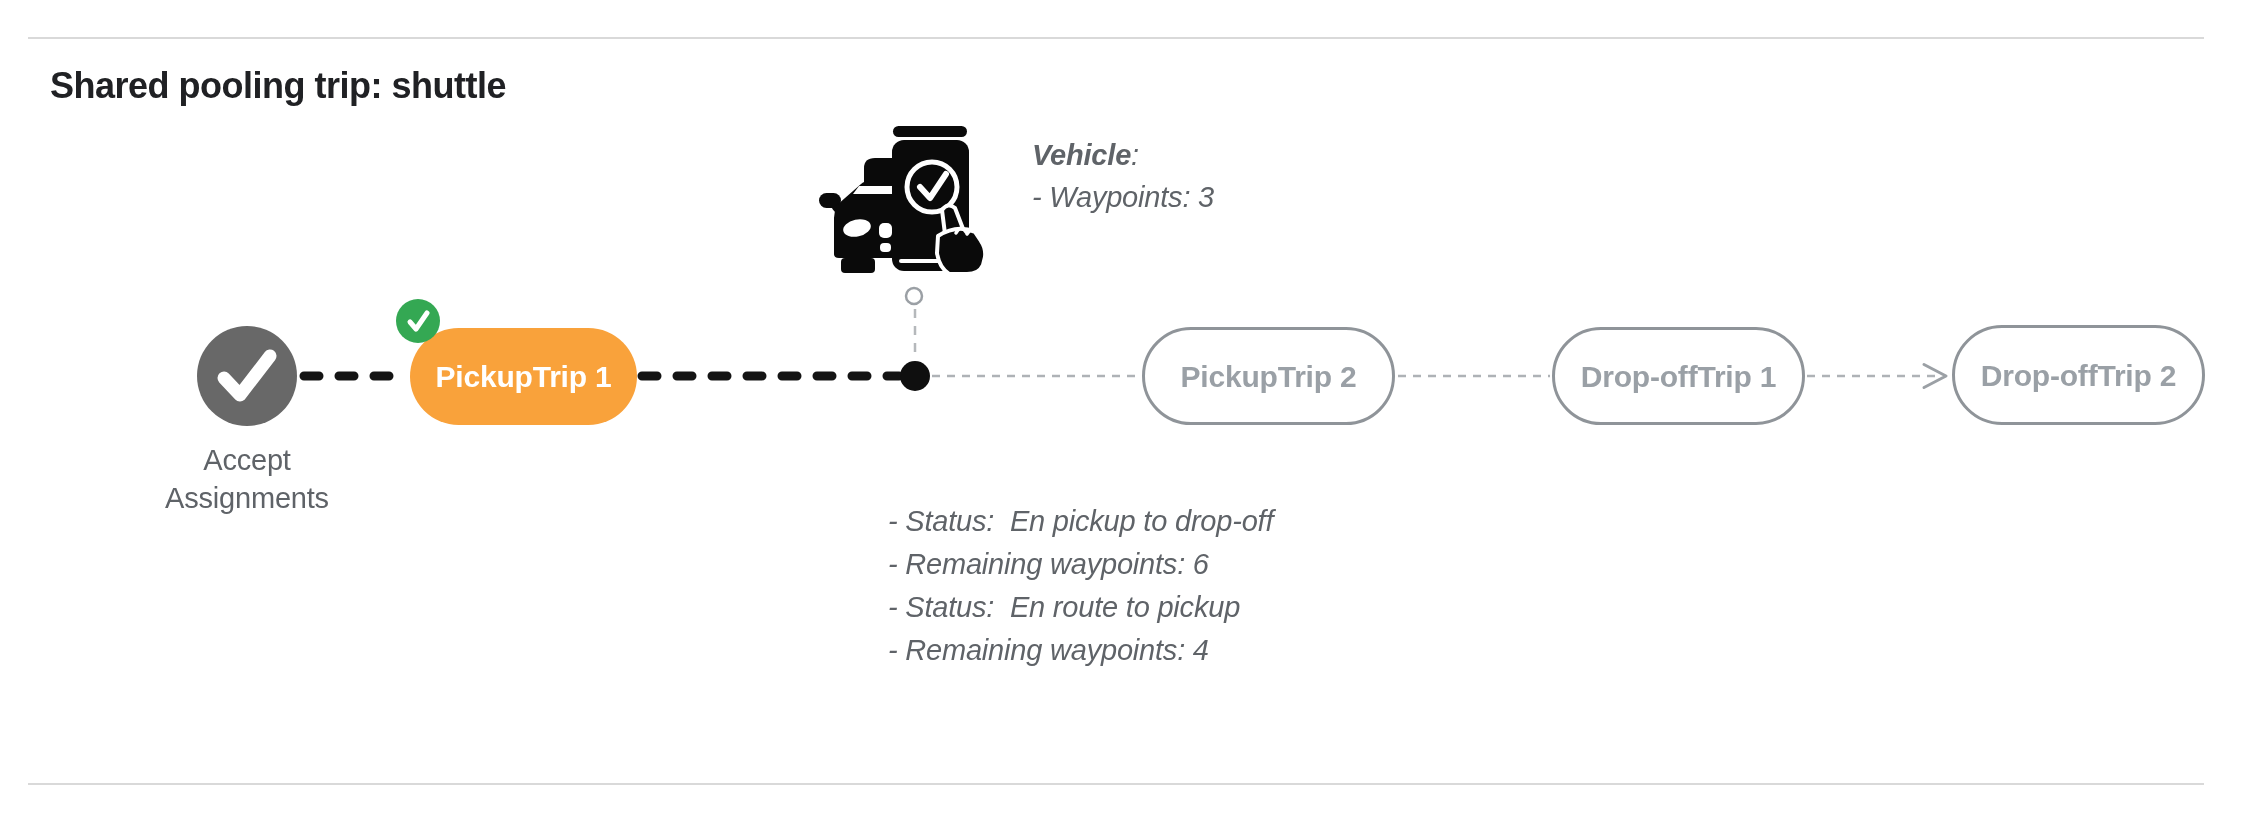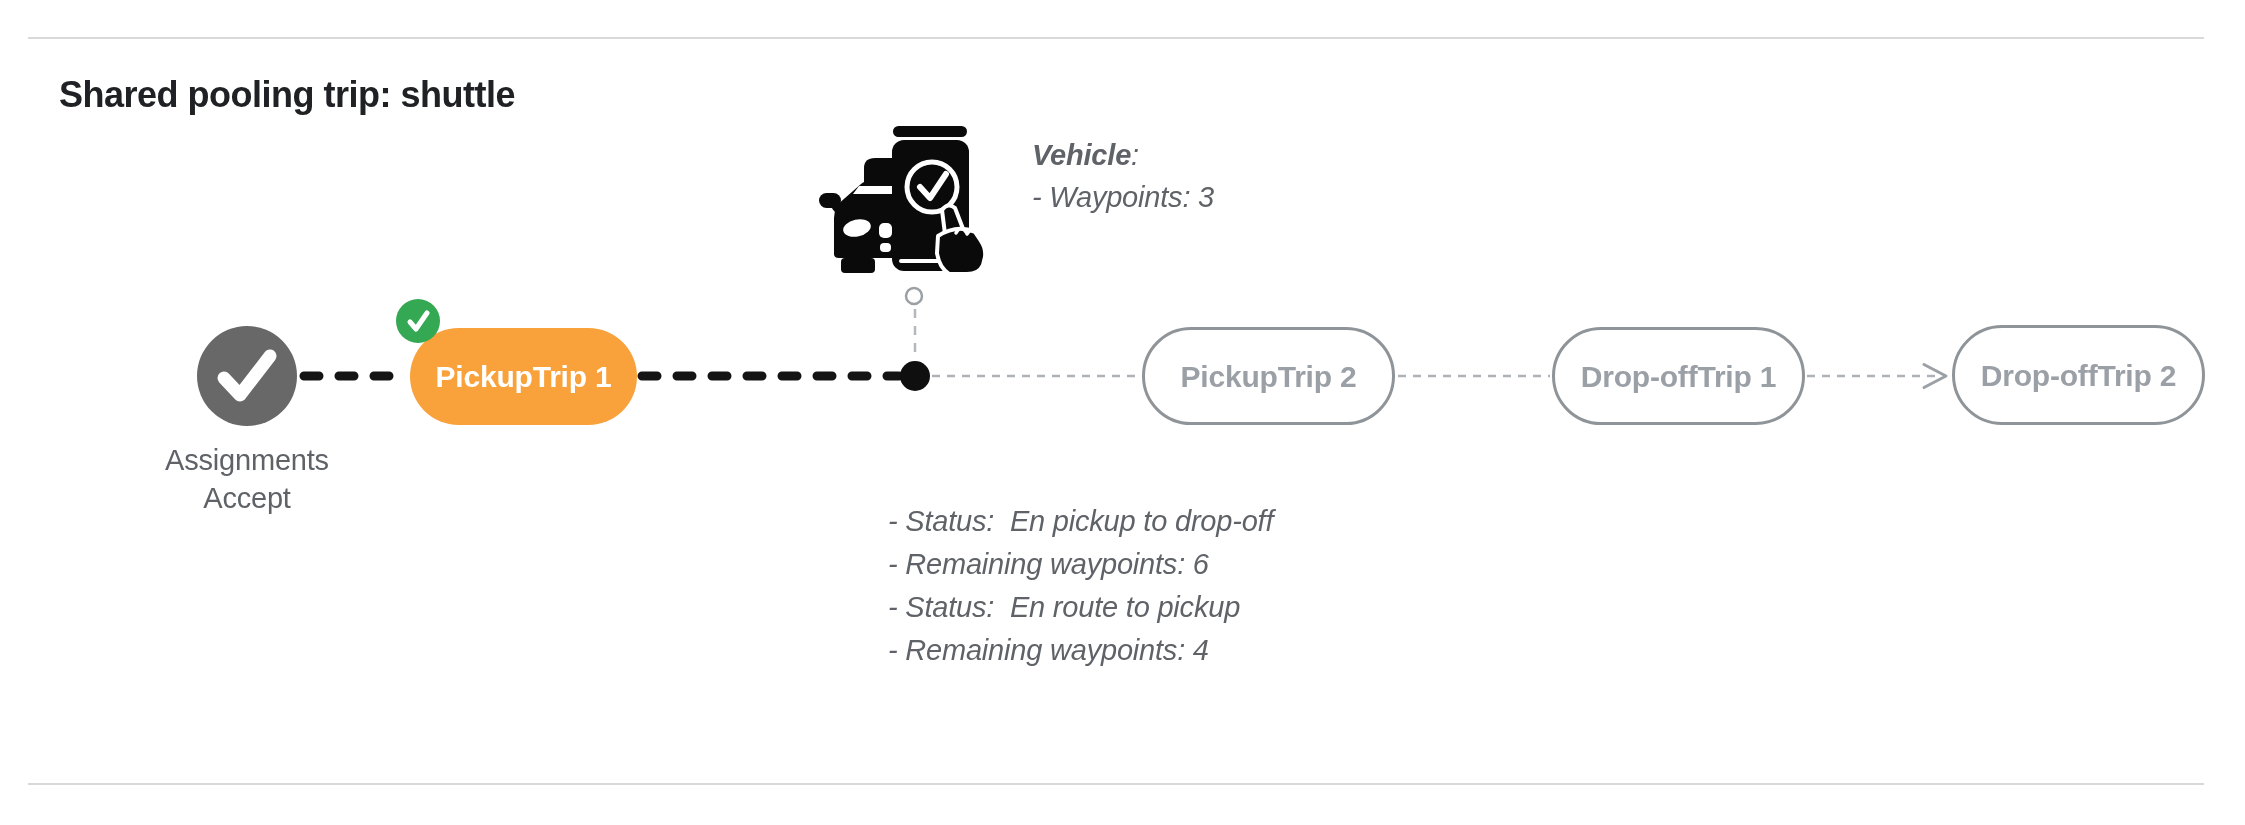--- a/index.html
+++ b/index.html
@@ -4,21 +4,21 @@
 <style>
   html,body{margin:0;padding:0;background:#fff;}
   .canvas{
     position:relative;width:2245px;height:825px;background:#fff;overflow:hidden;
     font-family:"Liberation Sans",sans-serif;
   }
   .rule{position:absolute;height:2px;background:#d9d9d9;left:28px;width:2176px;}
   .rule-top{top:37px;}
   .rule-bottom{top:783px;}
   .title{
-    position:absolute;left:47px;top:62px;margin:12px;
+    position:absolute;left:47px;top:62px;margin:3px;
     font-size:36px;font-weight:bold;color:#202124;letter-spacing:-0.5px;
   }
   .connectors{position:absolute;left:0;top:0;pointer-events:none;}
   .dash-black{stroke:#141414;stroke-width:9;stroke-dasharray:15 20;stroke-linecap:round;}
   .dash-gray{stroke:#aeb2b6;stroke-width:2.5;stroke-dasharray:8 7;}
   .dash-vert{stroke:#b5b8bb;stroke-width:2.5;stroke-dasharray:9 8;}
 
   .node-circle{
     position:absolute;left:197px;top:326px;width:100px;height:100px;border-radius:50%;
     background:#686868;display:flex;align-items:center;justify-content:center;
@@ -71,22 +71,22 @@
     <line x1="1807" y1="376" x2="1936" y2="376" class="dash-gray"></line>
     <path d="M1924,364.5 L1946,376 L1924,387.5" fill="none" stroke="#9ba0a5" stroke-width="3" stroke-linecap="round" stroke-linejoin="round"></path>
   </svg>
 
   <div class="node-circle">
     <svg width="62" height="56" viewBox="0 0 62 56">
       <polyline points="8,30 24,47 54,8" fill="none" stroke="#fff" stroke-width="13" stroke-linecap="round" stroke-linejoin="round"></polyline>
     </svg>
   </div>
   <div class="node-label">
+    <div>Accept</div>
     <div>Assignments</div>
-    <div>Accept</div>
   </div>
 
   <div class="pill pill-active">
     <div>Pickup</div>
     <div>Trip 1</div>
   </div>
   <div class="badge">
     <svg width="27" height="25" viewBox="0 0 27 25">
       <polyline points="5,13 11,20 22,4" fill="none" stroke="#fff" stroke-width="5" stroke-linecap="round" stroke-linejoin="round"></polyline>
     </svg>

